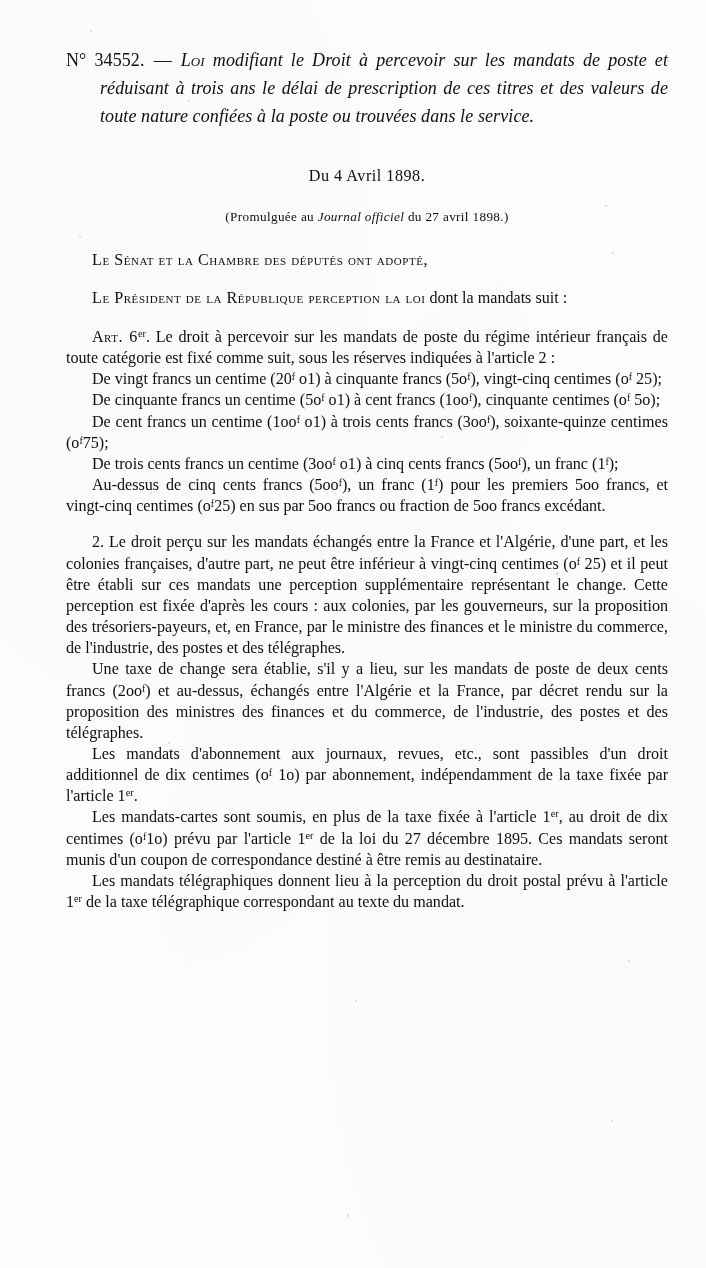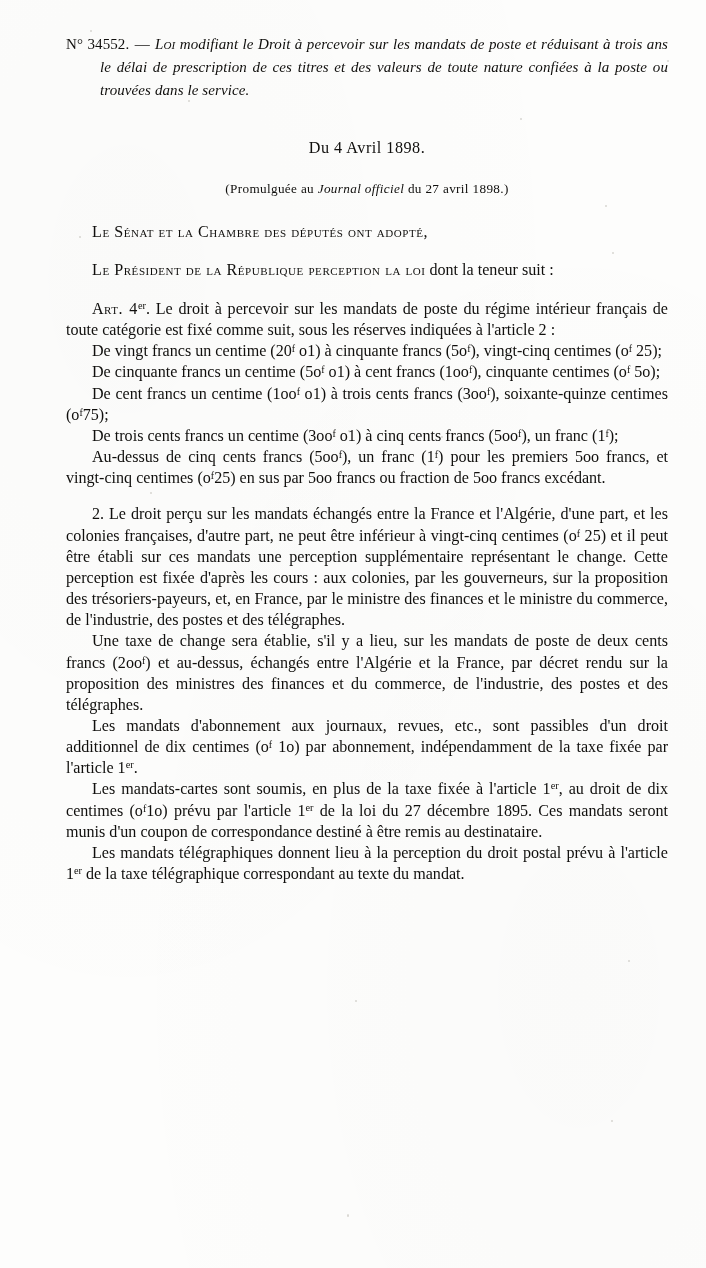--- a/index.html
+++ b/index.html
@@ -35,26 +35,26 @@
     width: 602px;
     text-align: justify;
     text-justify: inter-word;
     font-size: 16.1px;
     line-height: 21.1px;
   }
 
   
   .heading {
     font-style: italic;
-    font-size: 15px;
-    line-height: 23px;
+    font-size: 18px;
+    line-height: 28px;
     text-align: justify;
     padding-left: 34px;
     text-indent: -34px;
-    margin: 5px 0 0 0;
+    margin: 18px 0 0 0;
     letter-spacing: 0.1px;
   }
   .heading .lawno {
     font-style: normal;
     font-variant: normal;
   }
   .heading .dash {
     font-style: normal;
     letter-spacing: 0;
     padding: 0 1px;
@@ -150,25 +150,25 @@
 
   <p class="promul">
     <span>(Promulguée au </span><span class="it">Journal officiel</span><span> du 27 avril 1898.)</span>
   </p>
 
   <p class="preamble">
     <span class="sc">Le Sénat et la Chambre des députés ont adopté</span><span>,</span>
   </p>
 
   <p class="preamble second">
-    <span class="sc">Le Président de la République perception la loi</span><span> dont la teneur suit :</span>
+    <span class="sc">Le Président de la République perception la loi</span><span> dont la mandats suit :</span>
   </p>
 
   <p class="para artfirst">
-    <span class="artlabel">Art. 4</span><span class="ord">er</span><span>.</span><span> Le droit à percevoir sur les mandats de poste du régime intérieur français de toute catégorie est fixé comme suit, sous les réserves indiquées à l'article 2 :</span>
+    <span class="artlabel">Art. 6</span><span class="ord">er</span><span>.</span><span> Le droit à percevoir sur les mandats de poste du régime intérieur français de toute catégorie est fixé comme suit, sous les réserves indiquées à l'article 2 :</span>
   </p>
 
   <div id="tier-list">
       <p class="para">De vingt francs un centime (20<sup>f</sup> o1) à cinquante francs (5o<sup>f</sup>), vingt-cinq centimes (o<sup>f</sup> 25);</p>
       <p class="para">De cinquante francs un centime (5o<sup>f</sup> o1) à cent francs (1oo<sup>f</sup>), cinquante centimes (o<sup>f</sup> 5o);</p>
       <p class="para">De cent francs un centime (1oo<sup>f</sup> o1) à trois cents francs (3oo<sup>f</sup>), soixante-quinze centimes (o<sup>f</sup>75);</p>
       <p class="para">De trois cents francs un centime (3oo<sup>f</sup> o1) à cinq cents francs (5oo<sup>f</sup>), un franc (1<sup>f</sup>);</p>
       <p class="para">Au-dessus de cinq cents francs (5oo<sup>f</sup>), un franc (1<sup>f</sup>) pour les premiers 5oo francs, et vingt-cinq centimes (o<sup>f</sup>25) en sus par 5oo francs ou fraction de 5oo francs excédant.</p>
     </div>
 

